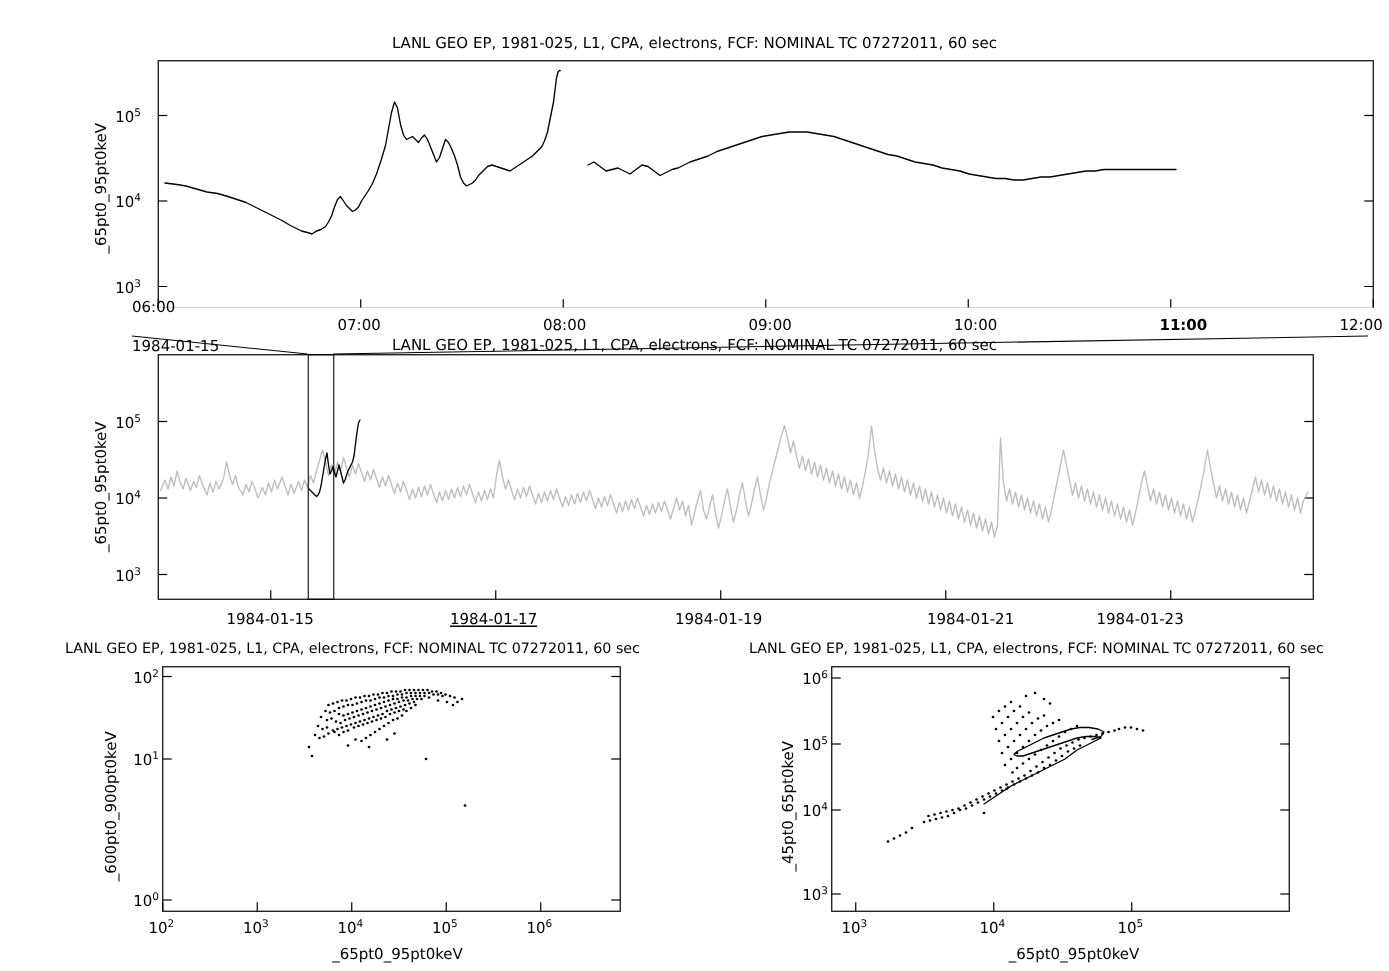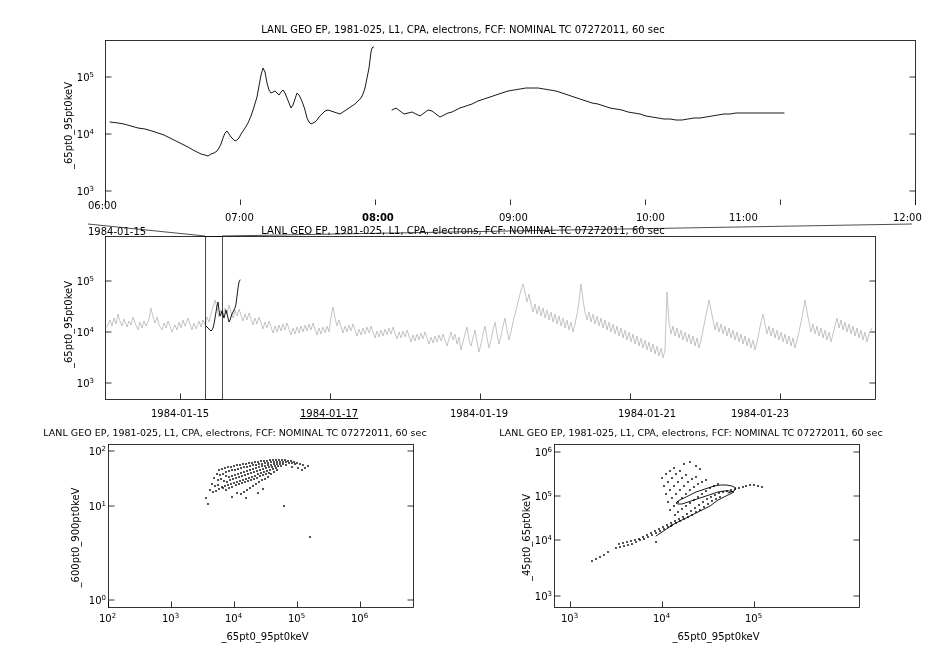--- a/index.html
+++ b/index.html
@@ -94,24 +94,24 @@
   <div class="plot-title" style="left:0px; top:24px; width:926px;">LANL GEO EP, 1981-025, L1, CPA, electrons, FCF: NOMINAL TC 07272011, 60 sec</div>
 
   <div class="axis-label-y" style="left:-2px; top:120px; width:140px; text-align:center; transform:rotate(-90deg);">_65pt0_95pt0keV</div>
 
   <div class="tick-label ylab" style="left:60px; top:71px; width:34px;">10<sup style="font-size:7px;">5</sup></div>
   <div class="tick-label ylab" style="left:60px; top:128px; width:34px;">10<sup style="font-size:7px;">4</sup></div>
   <div class="tick-label ylab" style="left:60px; top:185px; width:34px;">10<sup style="font-size:7px;">3</sup></div>
 
   <div class="tick-label" style="left:88px; top:200px;">06:00</div>
   <div class="tick-label" style="left:225px; top:212px;">07:00</div>
-  <div class="tick-label" style="left:362px; top:212px;font-weight:bold;">08:00</div>
+  <div class="tick-label" style="left:362px; top:212px;">08:00</div>
   <div class="tick-label" style="left:499px; top:212px;">09:00</div>
   <div class="tick-label" style="left:636px; top:212px;">10:00</div>
-  <div class="tick-label" style="left:729px; top:212px;">11:00</div>
+  <div class="tick-label" style="left:773px; top:212px;font-weight:bold;">11:00</div>
   <div class="tick-label" style="left:893px; top:212px;">12:00</div>
   <div class="tick-label" style="left:88px; top:226px;">1984-01-15</div>
 
   <svg width="926" height="205" style="position:absolute; left:0; top:0;">
     <rect class="frame" x="105.5" y="40.5" width="810" height="165"></rect>
 
     <line class="tickmark" x1="105.5" y1="77" x2="111.5" y2="77"></line>
     <line class="tickmark" x1="105.5" y1="134" x2="111.5" y2="134"></line>
     <line class="tickmark" x1="105.5" y1="191" x2="111.5" y2="191"></line>
     <line class="tickmark" x1="909.5" y1="77" x2="915.5" y2="77"></line>

